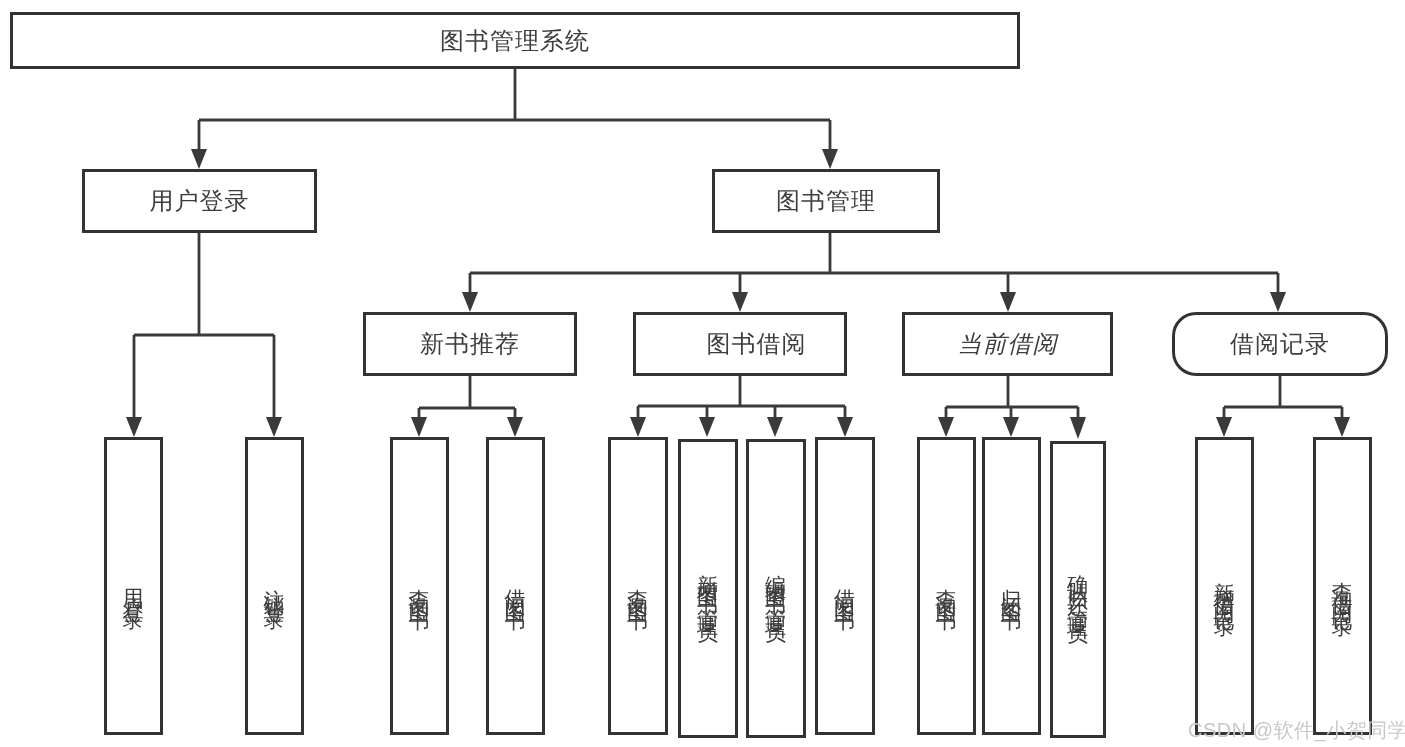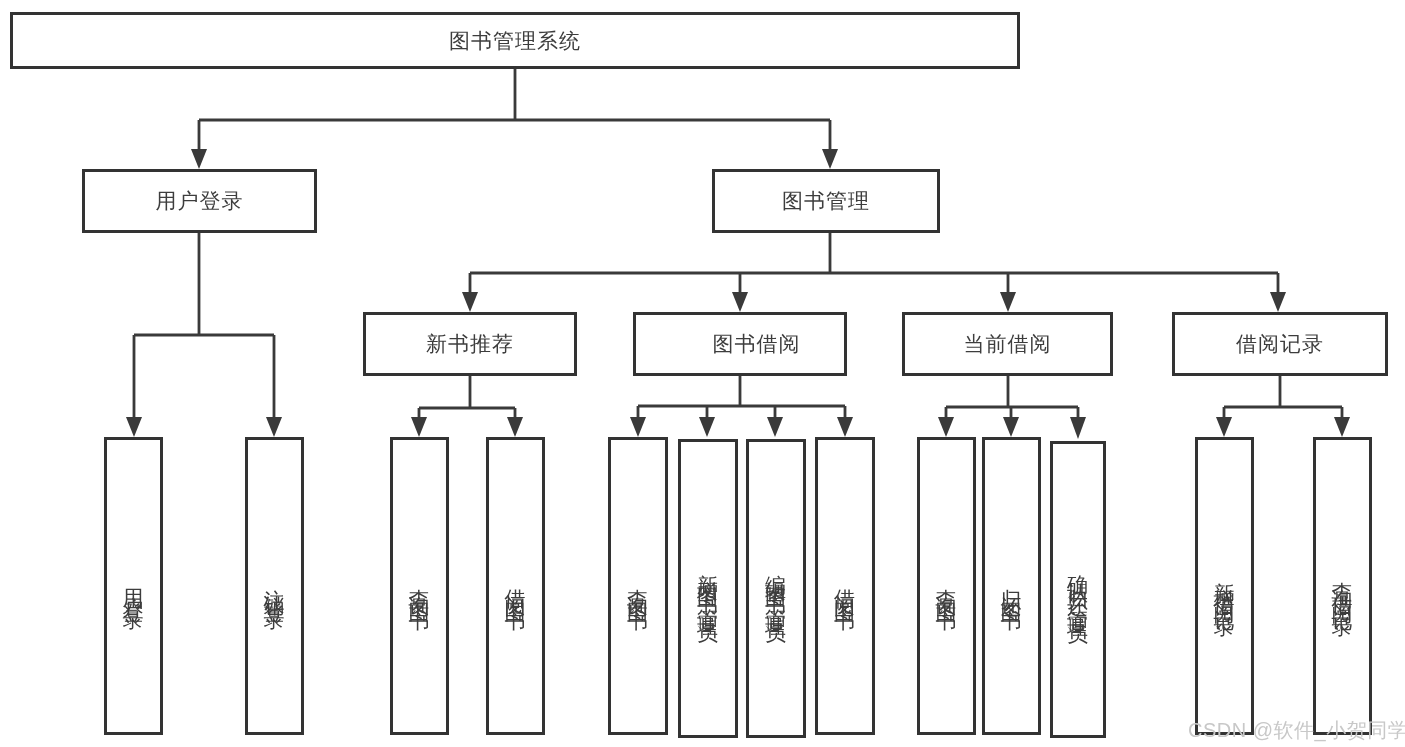--- a/index.html
+++ b/index.html
@@ -24,21 +24,21 @@
     z-index: 1;
   }
   .hbox {
     position: absolute;
     box-sizing: border-box;
     background: #ffffff;
     border: 3px solid #333333;
     display: flex;
     align-items: center;
     justify-content: center;
-    font-size: 21px;
+    font-size: 24px;
     letter-spacing: 1px;
     color: #3d3d3d;
     z-index: 2;
   }
   .vbox {
     position: absolute;
     box-sizing: border-box;
     background: #ffffff;
     border: 3px solid #333333;
     top: 437px;
@@ -54,22 +54,22 @@
     line-height: 1;
     color: #3d3d3d;
     z-index: 2;
   }
   .root-box    { left: 10px;  top: 12px;  width: 1010px; height: 57px; }
   .user-login  { left: 82px;  top: 169px; width: 235px;  height: 64px; }
   .book-mgmt   { left: 712px; top: 169px; width: 228px;  height: 64px; }
   .l3 { top: 312px; height: 64px; }
   .new-book    { left: 363px;  width: 214px; }
   .borrowing   { left: 633px;  width: 214px; padding-left: 33px; }
-  .current     { left: 902px;  width: 211px; }
-  .records     { left: 1172px; width: 216px; }
+  .current     { left: 902px;  width: 211px; font-style: italic; }
+  .records     { left: 1172px; width: 216px; border-radius: 24px; }
   .watermark {
     position: absolute;
     left: 1188px;
     top: 717px;
     font-size: 20px;
     letter-spacing: 0.5px;
     color: #c8c8c8;
     white-space: nowrap;
     z-index: 5;
   }

